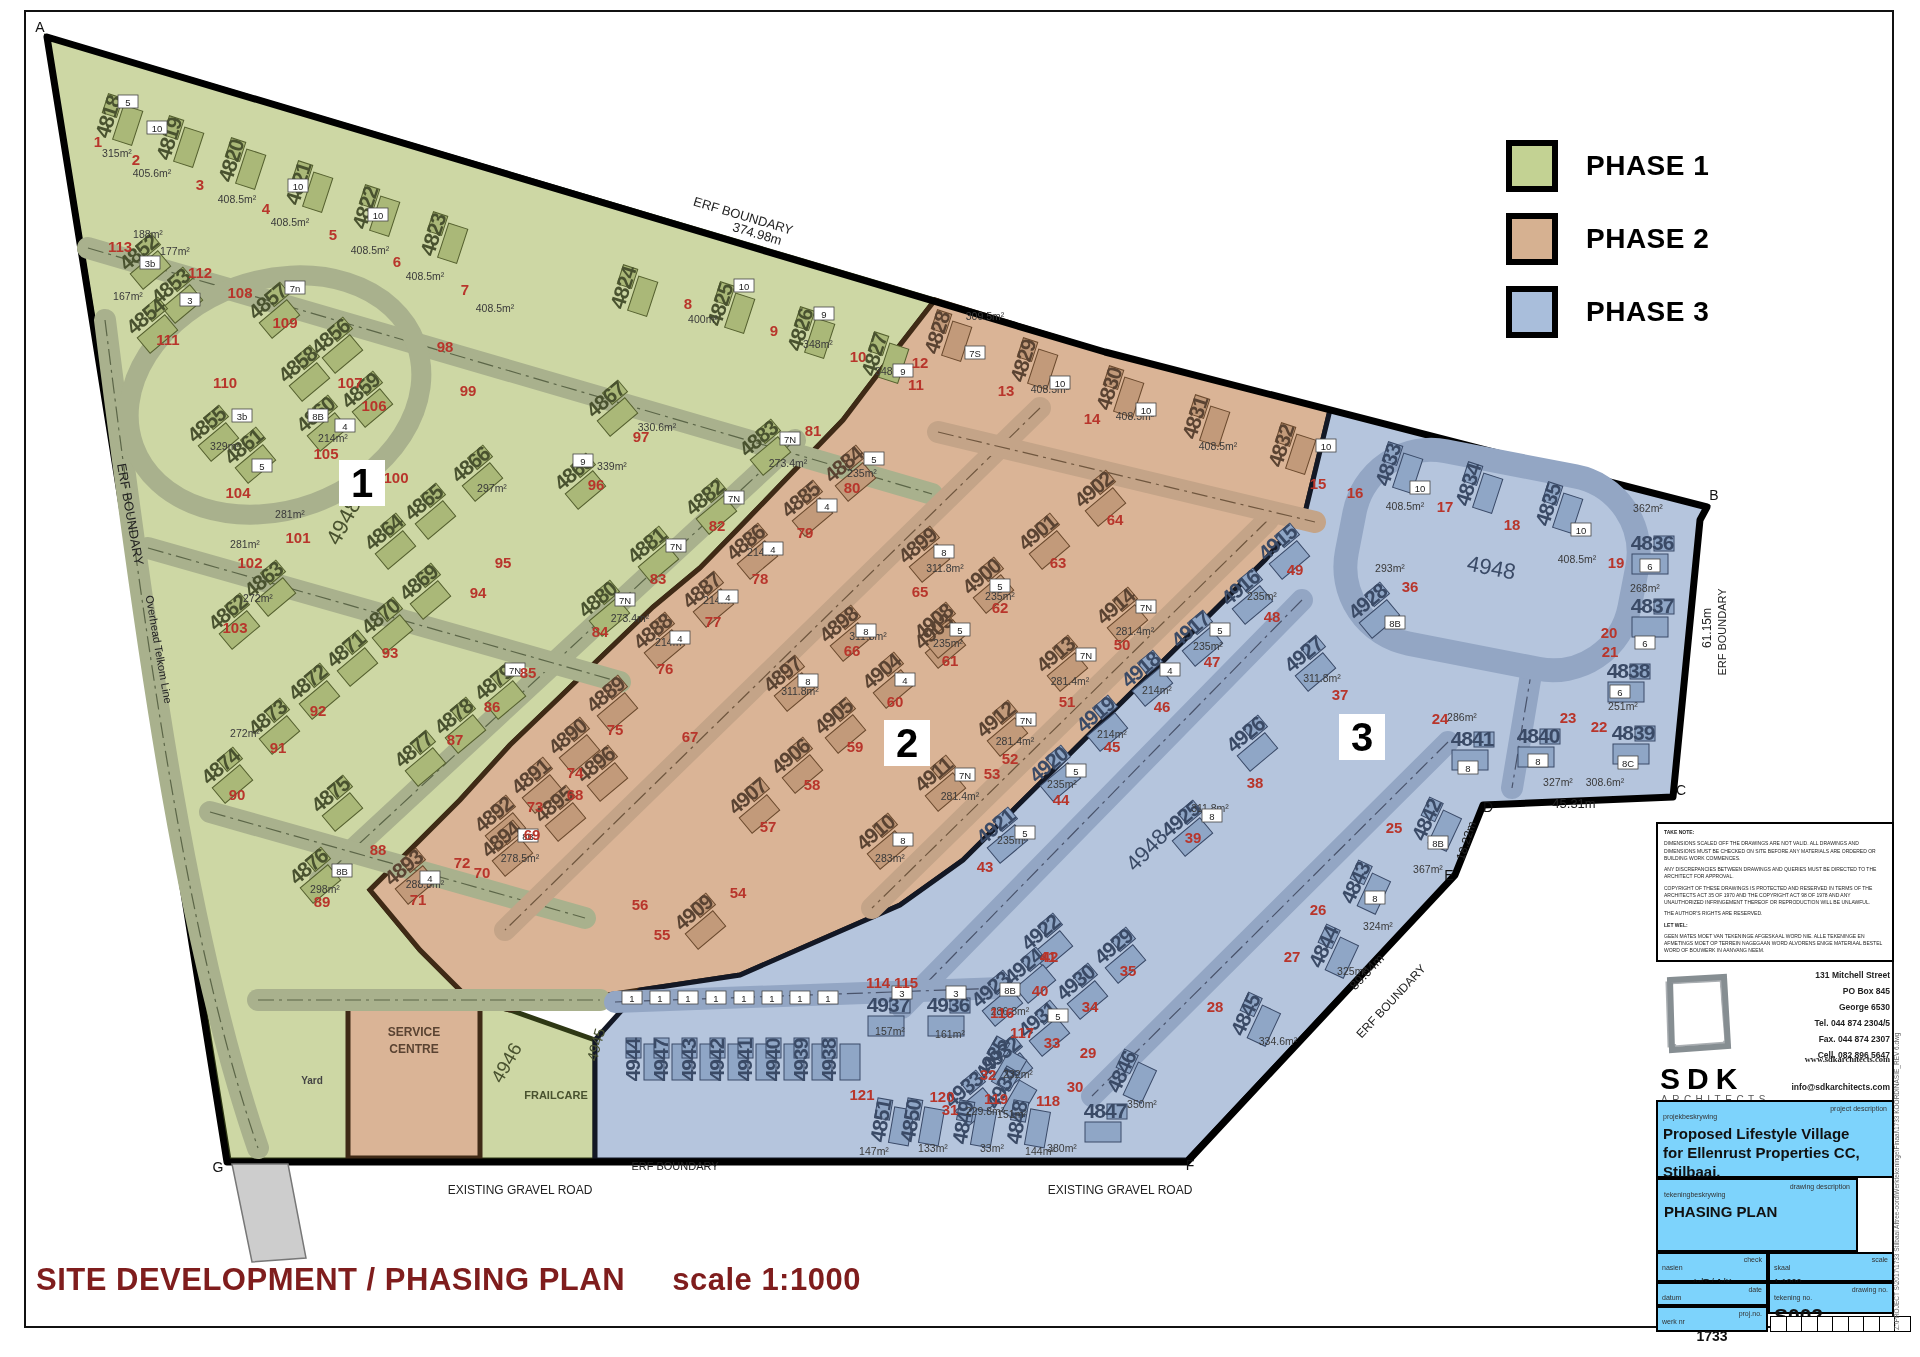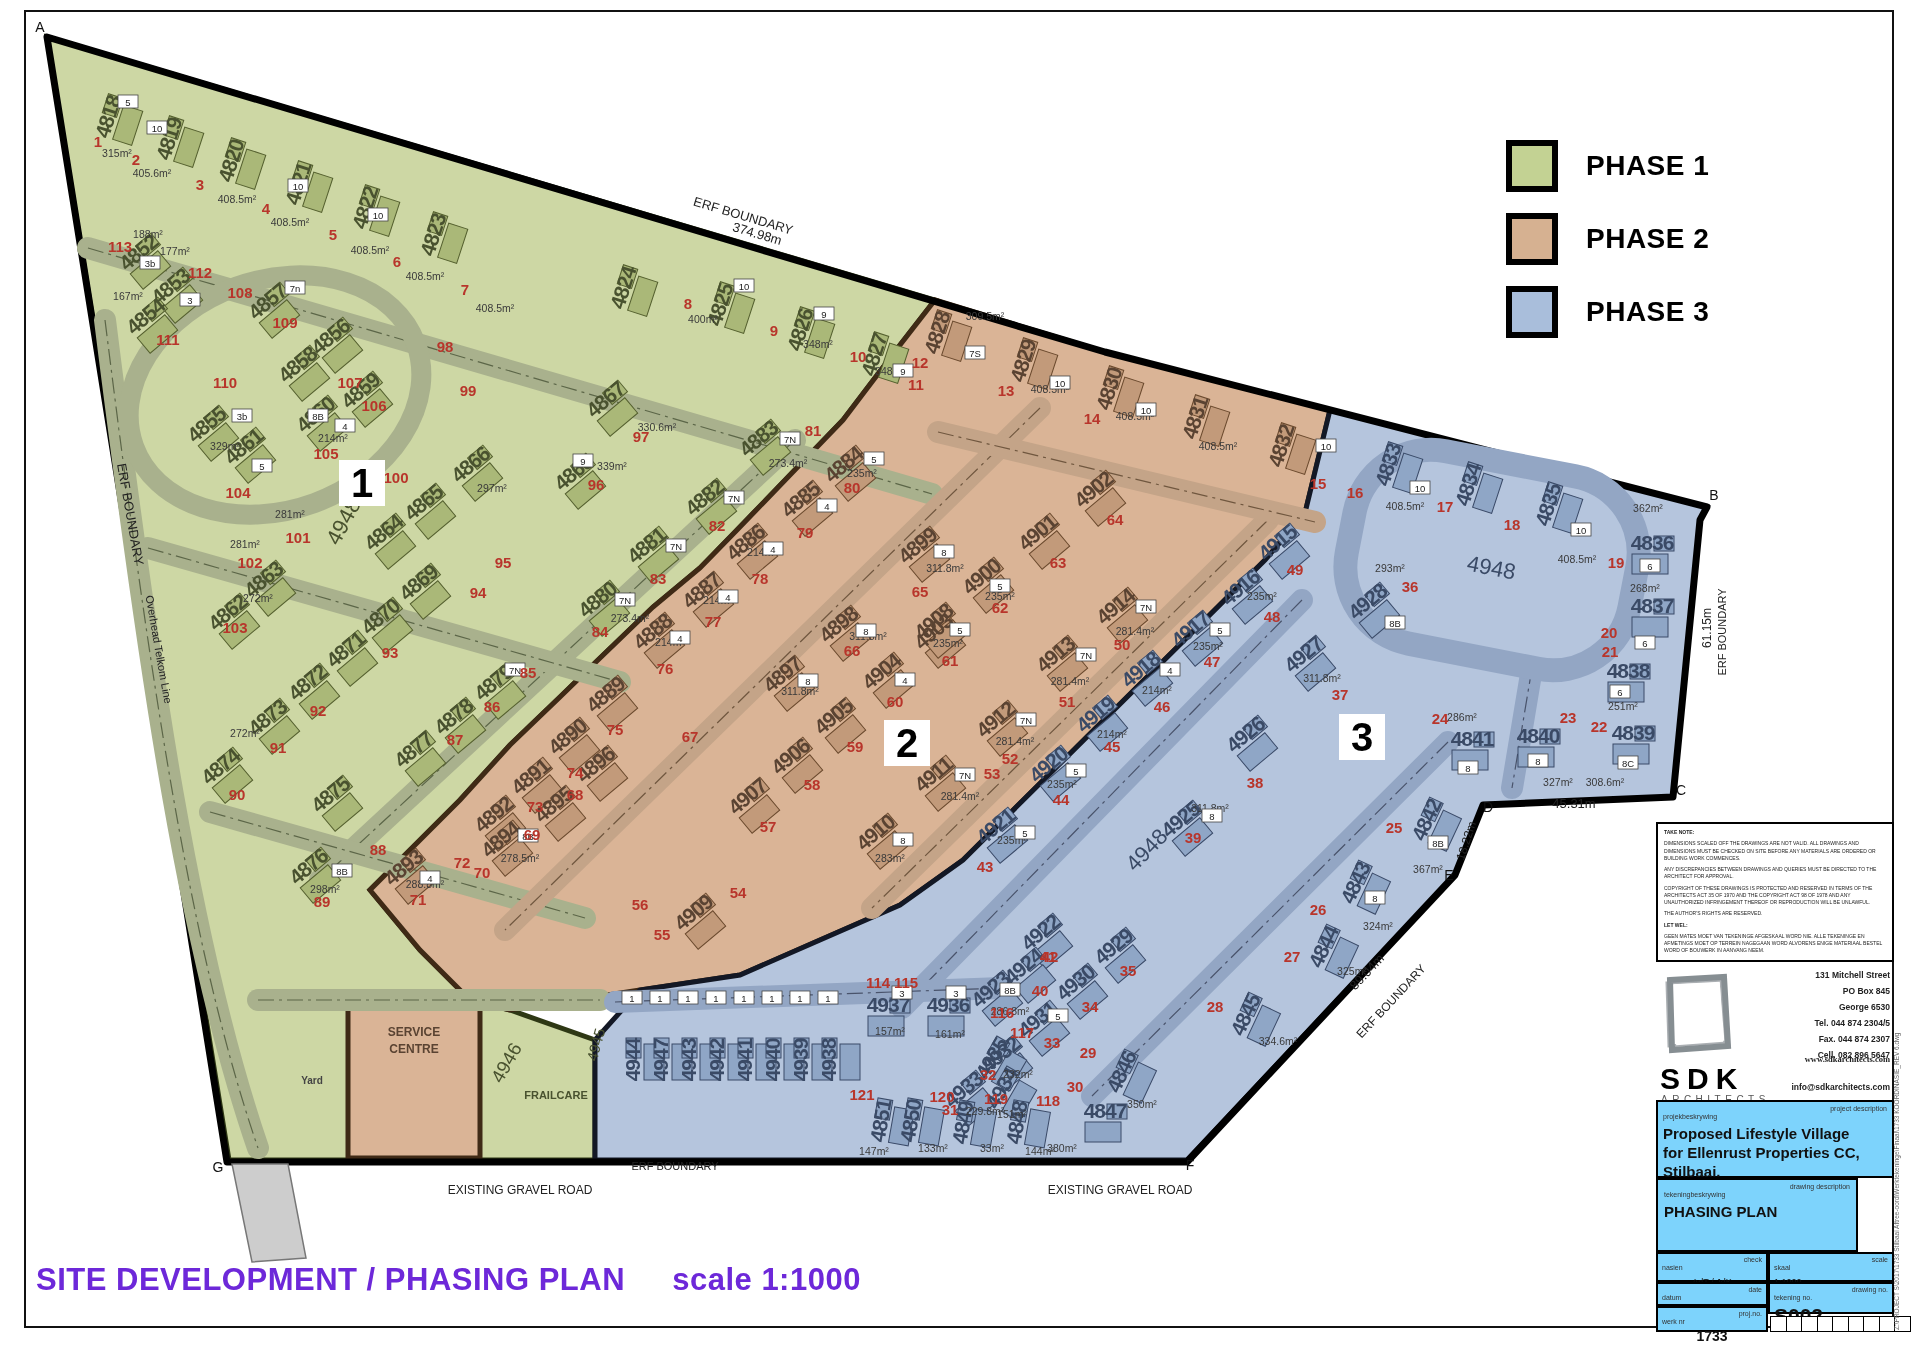--- a/index.html
+++ b/index.html
@@ -22,21 +22,21 @@
   .firm-contact{position:absolute;right:4px;width:130px;text-align:right;font-size:8.5px;font-weight:bold;color:#222;}
   
   #tblock{position:absolute;left:1656px;top:1100px;width:238px;height:230px;box-sizing:border-box;}
   .tb-box{position:absolute;border:2px solid #000;box-sizing:border-box;background:#7dd3fc;}
   .tb-lab{font-size:7px;color:#333;}
   .tb-lab-r{float:right;}
   .tb-big{font-size:15px;font-weight:bold;color:#111;line-height:1.25;margin-top:2px;}
   .tb-mid{font-size:11px;font-weight:bold;color:#111;margin-top:3px;}
   #filepath{position:absolute;left:1893px;top:1330px;transform:rotate(-90deg);transform-origin:0 0;font-size:6.5px;color:#666;white-space:nowrap;}
   
-  #sheet-title{position:absolute;left:36px;top:1262px;font-size:31px;font-weight:bold;color:#6d28d9;letter-spacing:.5px;}
+  #sheet-title{position:absolute;left:36px;top:1262px;font-size:31px;font-weight:bold;color:#7f1d1d;letter-spacing:.5px;}
   #sheet-title .scale{margin-left:38px;}
   .scalebar{position:absolute;display:flex;}
   .scalebar div{width:17px;height:16px;border:1.5px solid #000;background:#fff;box-sizing:border-box;margin-right:-1.5px;}
 </style>
 </head>
 <body>
 
 <div id="sheet">
   <div id="frame"></div>
 

